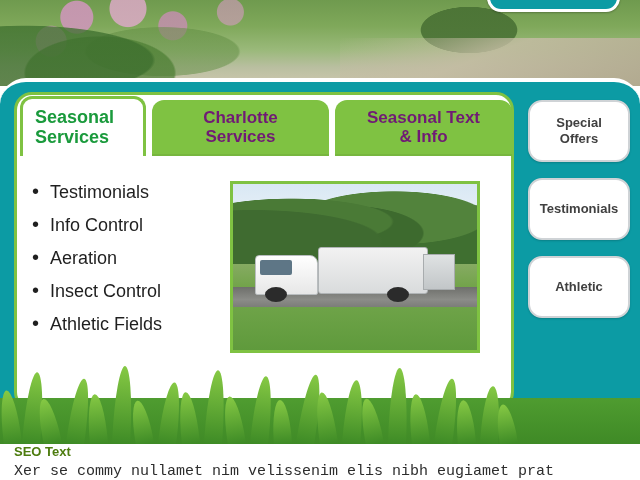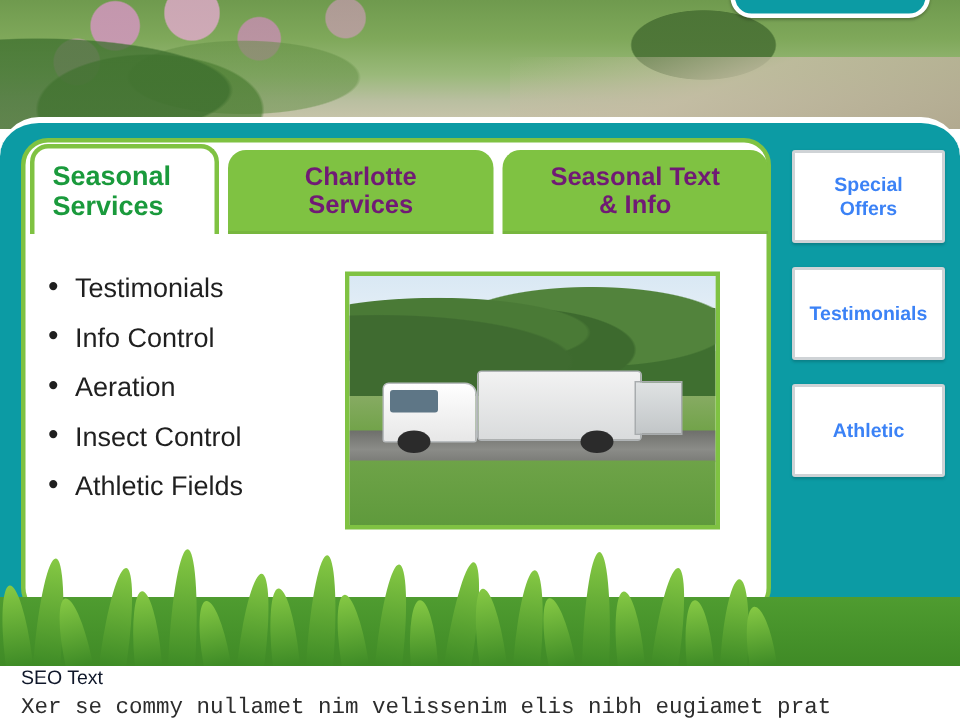--- a/index.html
+++ b/index.html
@@ -225,44 +225,44 @@
   .side-buttons {
     position: absolute;
     left: 528px; top: 100px;
     width: 102px;
   }
   .side-btn {
     width: 102px;
     height: 62px;
     background: #ffffff;
     border: 2px solid #cfd3d6;
-    border-radius: 2px;
+    border-radius: 14px;
     margin-bottom: 16px;
     display: flex;
     align-items: center;
     justify-content: center;
     text-align: center;
     font-size: 13px;
     font-weight: bold;
-    color: #3b82f6;
+    color: #404040;
     line-height: 1.2;
     cursor: pointer;
     box-shadow: 0 1px 2px rgba(0,0,0,0.18);
   }
 
   
   .seo {
     position: absolute;
     left: 14px; top: 444px;
     width: 612px;
   }
   .seo-title {
     font-size: 13px;
-    font-weight: normal;
-    color: #0f172a;
+    font-weight: bold;
+    color: #4d7c0f;
     margin: 0 0 4px 0;
   }
   .seo-body {
     font-size: 15px;
     color: #2d2d2d;
     line-height: 1.25;
     margin: 0;
     font-family: Liberation Mono, monospace;
   }
 </style>

